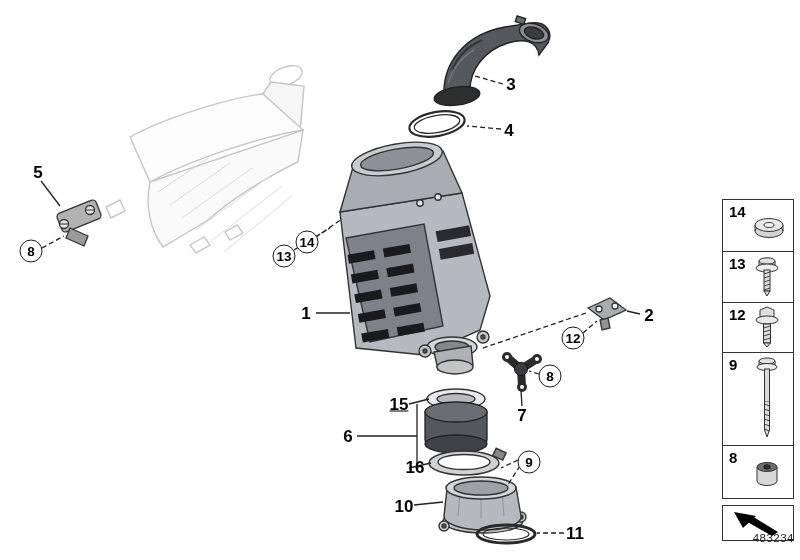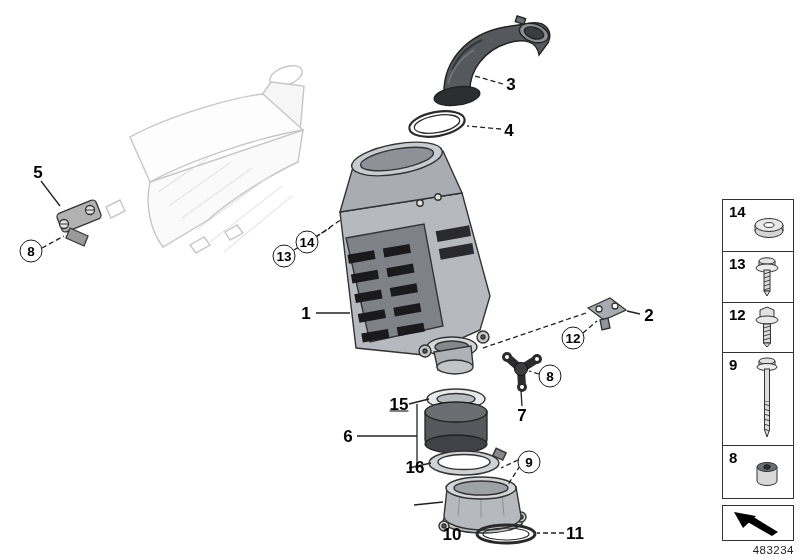--- a/index.html
+++ b/index.html
@@ -14,21 +14,21 @@
            font-size:13.5px;box-sizing:border-box;}
   .legend{position:absolute;left:722px;top:199px;width:72px;}
   .lbox{position:relative;border:1.6px solid #333;margin-top:-1.6px;background:#fff;
         box-sizing:border-box;cursor:pointer;}
   .lbox.first{margin-top:0;}
   .lnum{position:absolute;left:6px;top:3px;font-size:15px;font-weight:bold;color:#000;}
   .licon{position:absolute;right:4px;bottom:3px;}
   .arrowbox{position:relative;border:1.6px solid #333;height:36px;margin-top:6px;
             background:#fff;box-sizing:border-box;}
   .arrowbox svg{position:absolute;left:50%;top:50%;transform:translate(-50%,-50%);}
-  .did{position:absolute;left:706px;top:544px;width:88px;text-align:right;
+  .did{position:absolute;left:706px;top:532px;width:88px;text-align:right;
        font-size:11.5px;color:#222;letter-spacing:0.5px;}
 </style>
 </head>
 <body>
 
 <div class="stage">
 
   <svg class="art" width="800" height="560" viewBox="0 0 800 560">
 
     <g stroke="#c6c6c6" fill="#ffffff" stroke-width="1.4">
@@ -186,21 +186,21 @@
 
   <div class="callout plain" style="left:511px;top:84px;">3</div>
   <div class="callout plain" style="left:509px;top:130px;">4</div>
   <div class="callout plain" style="left:306px;top:313px;">1</div>
   <div class="callout plain" style="left:38px;top:172px;">5</div>
   <div class="callout plain" style="left:649px;top:315px;">2</div>
   <div class="callout plain" style="left:522px;top:415px;">7</div>
   <div class="callout plain" style="left:399px;top:404px;text-decoration:underline;">15</div>
   <div class="callout plain" style="left:348px;top:436px;">6</div>
   <div class="callout plain" style="left:399px;top:467px;margin-left:16px;">16</div>
-  <div class="callout plain" style="left:404px;top:534px;margin-left:48px;">10</div>
+  <div class="callout plain" style="left:404px;top:506px;">10</div>
   <div class="callout plain" style="left:575px;top:533px;">11</div>
 
   <div class="callout circled" style="left:31px;top:251px;">8</div>
   <div class="callout circled" style="left:284px;top:256px;">13</div>
   <div class="callout circled" style="left:307px;top:242px;">14</div>
   <div class="callout circled" style="left:573px;top:338px;">12</div>
   <div class="callout circled" style="left:550px;top:376px;">8</div>
   <div class="callout circled" style="left:529px;top:462px;">9</div>
 
   <div class="legend">

